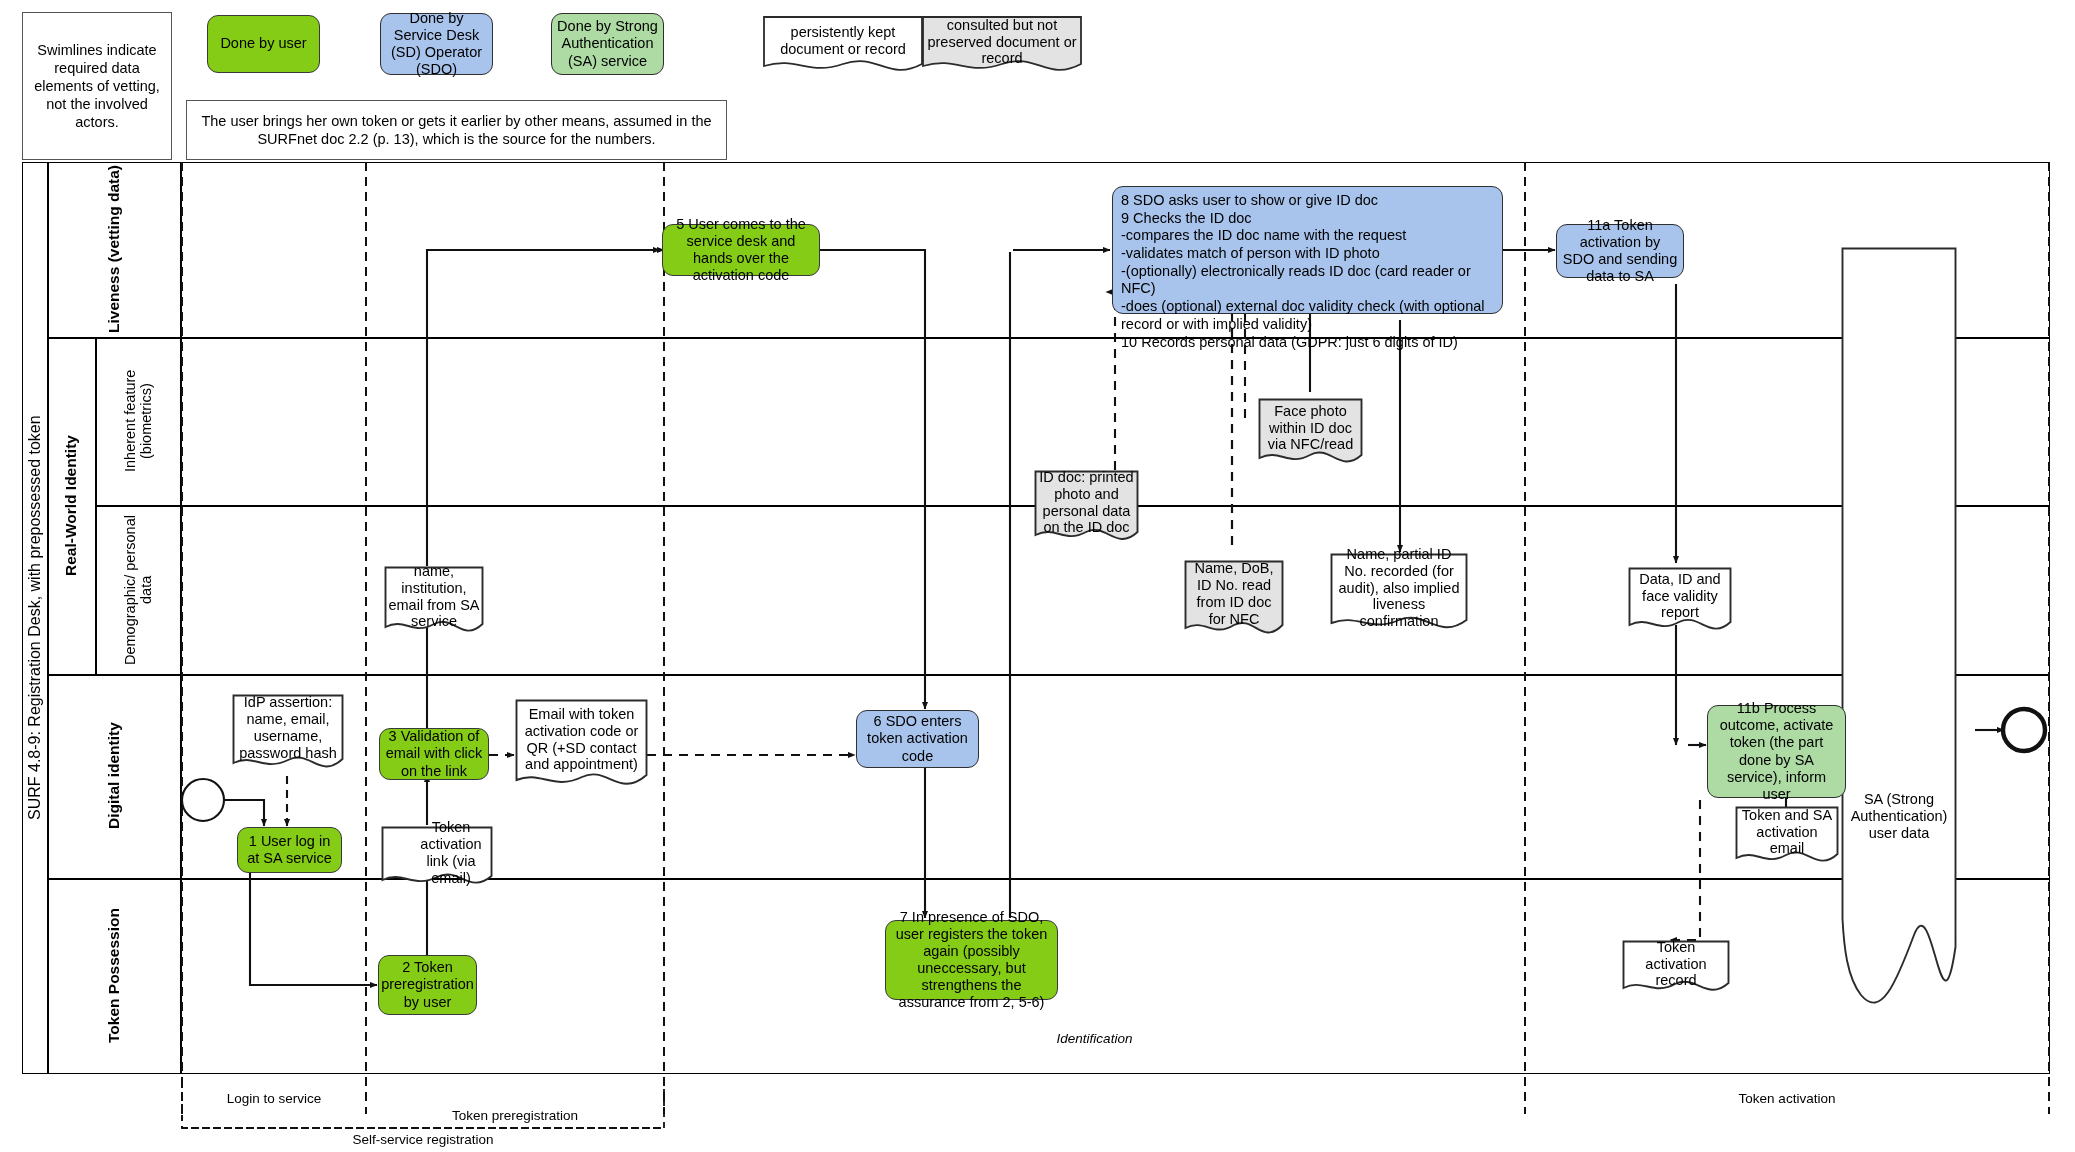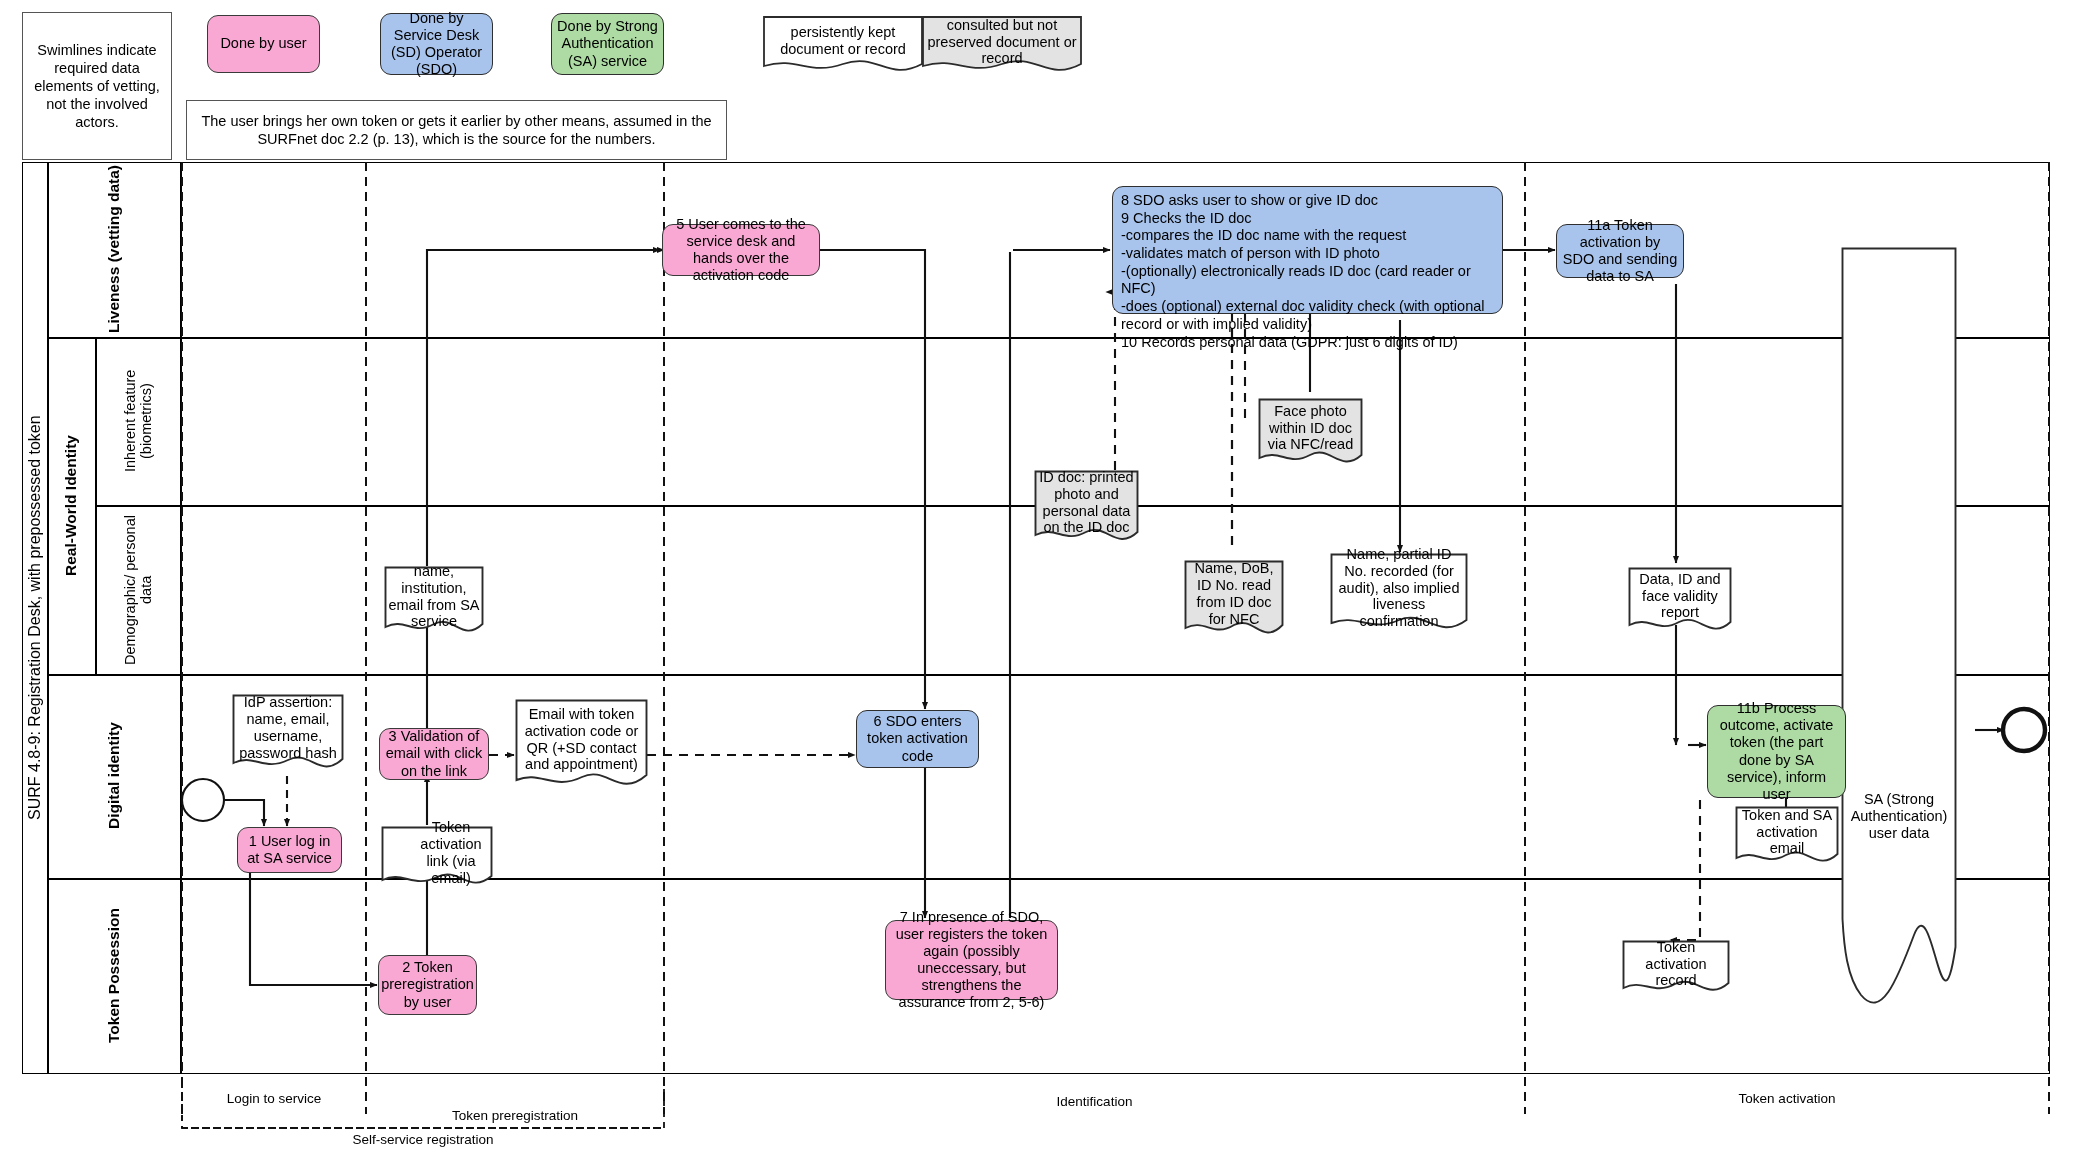--- a/index.html
+++ b/index.html
@@ -10,21 +10,21 @@
 
   .abs{position:absolute;box-sizing:border-box;}
 
   
   .rbox{
     border:1.6px solid #333;border-radius:11px;
     display:flex;align-items:center;justify-content:center;
     text-align:center;line-height:1.18;padding:3px 5px;
     font-size:14.5px;z-index:6;
   }
-  .rbox.user{background:#f9a8d4;border-color:#3a3a3a;}
+  .rbox.user{background:#84cc16;border-color:#3a3a3a;}
   .rbox.sdo{background:#a8c4ec;border-color:#2f2f2f;}
   .rbox.sa{background:#addba3;border-color:#2f2f2f;}
 
   
   .doc{position:absolute;z-index:6;}
   .doc .docsvg{position:absolute;left:0;top:0;width:100%;height:100%;}
   .doc .doctxt{position:absolute;left:0;top:0;width:100%;
     display:flex;align-items:flex-start;justify-content:center;text-align:center;
     line-height:1.17;font-size:14.5px;padding:4px 4px 0 4px;box-sizing:border-box;}
 
@@ -292,17 +292,17 @@
 
   <div class="doc" style="left:1622px;top:940px;width:108px;height:56px;">
     <svg class="docsvg" viewBox="0 0 108 56" preserveAspectRatio="none">
       <path d="M1.5,1.5 L106.5,1.5 L106.5,43 C85,62 74,34 53,44 C31,56 21,38 1.5,48 Z" fill="#ffffff" stroke="#2b2b2b" stroke-width="1.9"></path>
     </svg>
     <div class="doctxt" style="height:44px;align-items:center;">Token activation record</div>
   </div>
 
   <div class="abs phase-label" style="left:182px;top:1085px;width:184px;height:26px;">Login to service</div>
   <div class="abs phase-label" style="left:366px;top:1085px;width:298px;height:26px;margin-top:17px;">Token preregistration</div>
-  <div class="abs phase-label" style="left:664px;top:1088px;width:861px;height:26px;">Identification</div>
+  <div class="abs phase-label" style="left:664px;top:1025px;width:861px;height:26px;font-style:italic;">Identification</div>
   <div class="abs phase-label" style="left:1525px;top:1085px;width:524px;height:26px;">Token activation</div>
   <div class="abs phase-label" style="left:182px;top:1126px;width:482px;height:26px;">Self-service registration</div>
 
 </div>
 
 </body></html>

